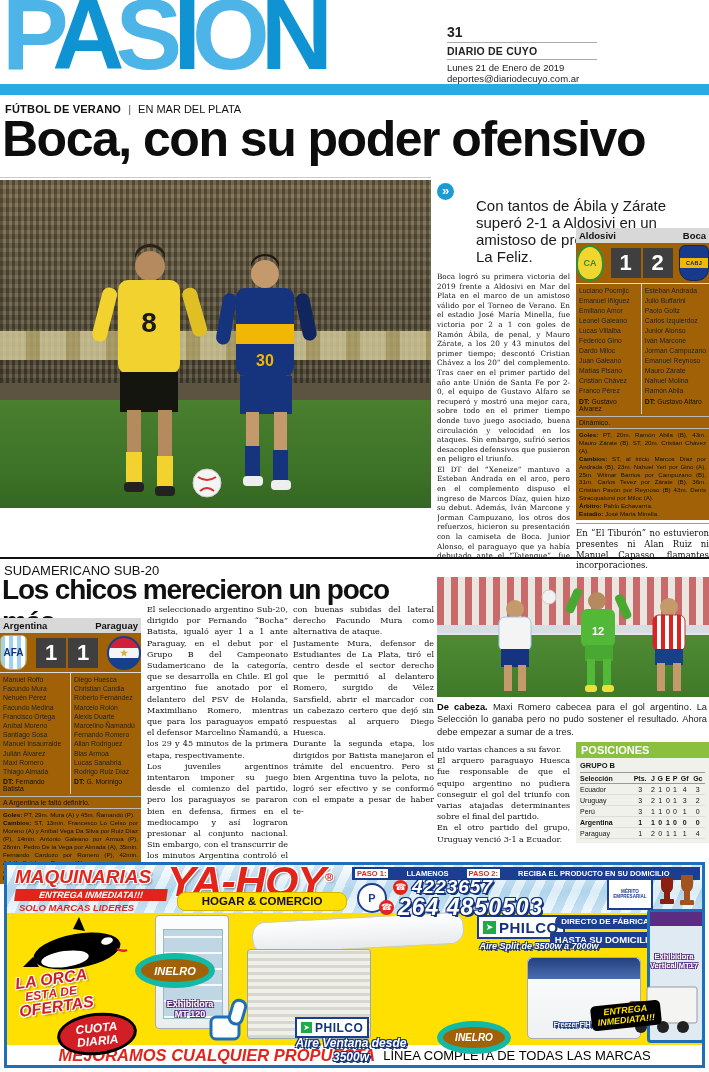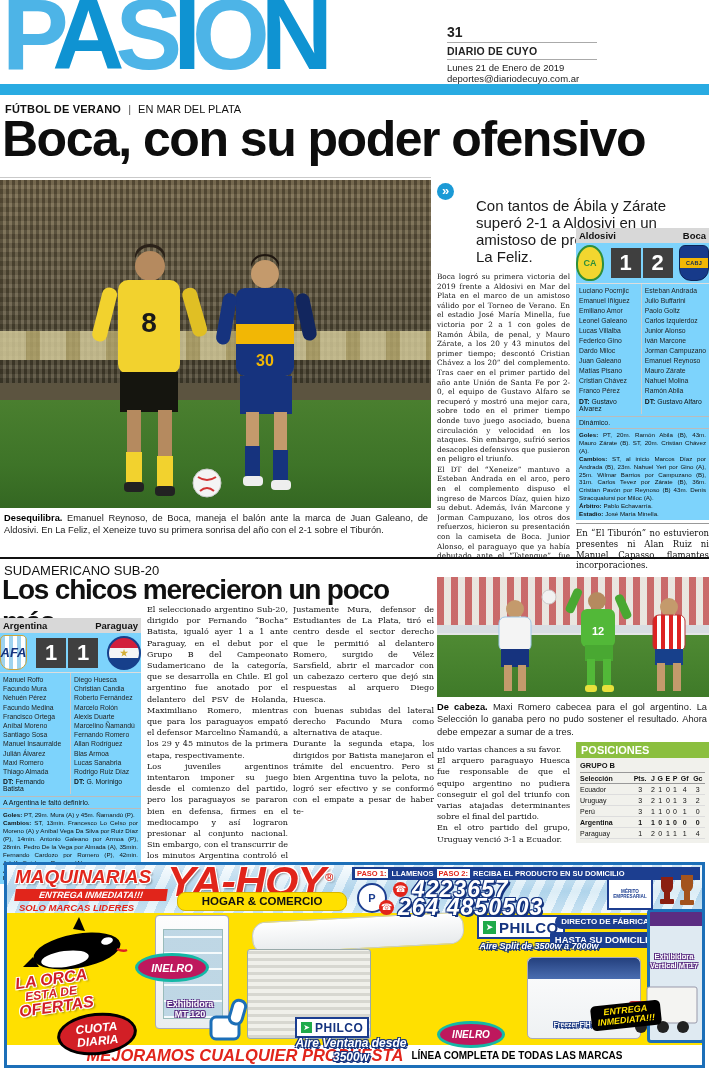--- a/index.html
+++ b/index.html
@@ -37,34 +37,34 @@
   .cap{font-size:9.3px;line-height:12.4px;color:#222;text-align:justify;}
   .cap b{color:#000;}
   
   .lead{top:181px;left:437px;width:268px;display:flex;gap:6px;}
   .lead .chev{flex:0 0 17px;width:17px;height:17px;border-radius:50%;background:#1b9ad6;color:#fff;
       font-weight:bold;font-size:13px;line-height:16px;text-align:center;margin-top:2px;}
   .lead p{margin:16px;font-size:15px;line-height:17px;color:#1a1a1a;}
   .bodycol{top:272px;left:437px;width:133px;height:286px;overflow:hidden;font-size:7.3px;line-height:9.6px;}
   .bodycol p{margin:0 0 1px 0;}
   
-  .mbox{background:#7dd3fc;font-family:"Liberation Sans",sans-serif;}
+  .mbox{background:#a16207;font-family:"Liberation Sans",sans-serif;}
   .mbox .head{display:flex;justify-content:space-between;background:#d8d8d8;
       font-weight:bold;font-size:9.5px;padding:2px 3px;}
   .mbox .scorerow{display:flex;align-items:center;justify-content:space-between;padding:2px 0;}
   .sq{width:30px;height:30px;background:#3f3f3f;color:#fff;font-weight:bold;font-size:22px;
       display:flex;align-items:center;justify-content:center;margin:0 1px;}
   .crest{display:flex;align-items:center;justify-content:center;font-weight:bold;}
   .crest.aldo{width:24px;height:32px;border-radius:50% 50% 45% 45%;background:#f2d62f;
       border:2px solid #2f8f3a;color:#2f8f3a;font-size:9px;}
   .crest.boca{width:28px;height:34px;border-radius:6px 6px 12px 12px;border:1px solid #0d2558;
       background:linear-gradient(180deg,#173a8a 0 36%,#f2b705 36% 64%,#173a8a 64%);
       color:#0d2558;font-size:5.5px;letter-spacing:.2px;}
   .crest.afa{width:25px;height:33px;border-radius:5px 5px 10px 10px;border:1px solid #caa53d;
-      background:repeating-linear-gradient(90deg,#9ed3ef 0 4px,#fff 4px 8px);color:#14337f;font-size:13px;font-style:italic;}
+      background:repeating-linear-gradient(90deg,#9ed3ef 0 4px,#fff 4px 8px);color:#14337f;font-size:10px;}
   .crest.apf{width:30px;height:30px;border-radius:50%;border:2px solid #17408b;
       background:linear-gradient(180deg,#d21f3c 0 34%,#f5f5f5 34% 66%,#17408b 66%);
       color:#d4af37;font-size:9px;}
   .mbox .lists{display:flex;border-top:1px solid #ddd;}
   .mbox .col{width:50%;padding:2px 3px;}
   .mbox .col+.col{border-left:1px solid #ccc;}
   .pl{font-size:6.8px;line-height:10px;color:#222;white-space:nowrap;overflow:hidden;}
   .plB .pl{line-height:9.2px;}
   .dt{font-size:6.8px;margin-top:2px;} .dt b{font-weight:bold;}
   .mbox .note{border-top:1px solid #bbb;border-bottom:1px solid #bbb;font-size:7px;
@@ -101,21 +101,21 @@
   .ad{left:4px;top:862px;width:695px;height:200px;border:3px solid #1c6fb8;background:#ffe000;overflow:hidden;}
   .ad .band{position:absolute;left:0;top:0;width:695px;height:48px;
       background:linear-gradient(180deg,#eef7fc,#b9dbee 55%,#dceff8);}
   .ad .band:after{content:"";position:absolute;inset:0;
       background:repeating-linear-gradient(115deg,rgba(255,255,255,.5) 0 9px,rgba(160,200,230,.35) 9px 18px);}
   .itl{font-style:italic;font-weight:bold;}
   .ow{text-shadow:-1px -1px 0 #fff,1px -1px 0 #fff,-1px 1px 0 #fff,1px 1px 0 #fff,2px 2px 2px rgba(0,0,0,.35);}
   .on{text-shadow:-1px -1px 0 #14337f,1px -1px 0 #14337f,-1px 1px 0 #14337f,1px 1px 0 #14337f,2px 2px 0 #14337f;}
   .op{text-shadow:-1px -1px 0 #5b2d82,1px -1px 0 #5b2d82,-1px 1px 0 #5b2d82,1px 1px 0 #5b2d82;}
   .navybox{background:#1c3e90;color:#fff;font-weight:bold;text-align:center;border-radius:7px;}
-  .oval{border-radius:50%;background:#be185d;border:3px solid #14b8a6;color:#fff;
+  .oval{border-radius:50%;background:#a16207;border:6px solid #14b8a6;color:#fff;
         display:flex;align-items:center;justify-content:center;}
   .philcobox{background:#fff;border:2px solid #1c3e90;display:flex;align-items:center;gap:3px;padding:0 4px;}
   .philcobox .arrow{width:13px;height:13px;background:#1faa4a;color:#fff;font-size:9px;line-height:13px;text-align:center;}
   .philcobox .word{color:#14337f;font-weight:bold;letter-spacing:.5px;}
   .fridge{background:linear-gradient(180deg,#fdfdfd,#e9edf0);border:1px solid #aab;border-radius:4px;}
   .fridge .glass{position:absolute;left:10%;top:12%;width:80%;height:78%;background:#cfe4ef;border:1px solid #9bb;
       background-image:repeating-linear-gradient(0deg,rgba(255,255,255,.8) 0 2px,rgba(160,190,210,.35) 2px 16px);}
   .strip{position:absolute;left:0;top:180px;width:695px;height:20px;background:#fff;
       display:flex;align-items:center;justify-content:center;gap:8px;white-space:nowrap;}
 </style>
@@ -180,24 +180,20 @@
         <rect x="273" y="270" width="15" height="34" fill="#16337e"></rect>
         <rect x="243" y="296" width="20" height="10" rx="4" fill="#eee"></rect>
         <rect x="271" y="300" width="20" height="10" rx="4" fill="#eee"></rect>
       </g>
       <g>
         <circle cx="207" cy="303" r="14" fill="#f4f4f4" stroke="#ccc"></circle>
         <path d="M198,297 q9,6 18,0 M200,311 q7,-6 14,0" stroke="#d23333" fill="none" stroke-width="2"></path>
       </g>
     </svg>
   </div>
-  <div class="abs cap" style="left:4px;top:512px;width:424px;">
-    <b>Desequilibra.</b>
-    <span>Emanuel Reynoso, de Boca, maneja el balón ante la marca de Juan Galeano, de Aldosivi. En La Feliz, el Xeneize tuvo su primera sonrisa del año con el 2-1 sobre el Tiburón.</span>
-  </div>
 
   <div class="abs lead">
     <div class="chev">»</div>
     <p>Con tantos de Ábila y Zárate superó 2-1 a Aldosivi en un amistoso de pretemporada en La Feliz.</p>
   </div>
   <div class="abs bodycol serif">
     <p>Boca logró su primera victoria del 2019 frente a Aldosivi en Mar del Plata en el marco de un amistoso válido por el Torneo de Verano. En el estadio José María Minella, fue victoria por 2 a 1 con goles de Ramón Ábila, de penal, y Mauro Zárate, a los 20 y 43 minutos del primer tiempo; descontó Cristian Chávez a los 20” del complemento. Tras caer en el primer partido del año ante Unión de Santa Fe por 2-0, el equipo de Gustavo Alfaro se recuperó y mostró una mejor cara, sobre todo en el primer tiempo donde tuvo juego asociado, buena circulación y velocidad en los ataques. Sin embargo, sufrió serios desacoples defensivos que pusieron en peligro el triunfo.</p>
     <p>El DT del “Xeneize” mantuvo a Esteban Andrada en el arco, pero en el complemento dispuso el ingreso de Marcos Díaz, quien hizo su debut. Además, Iván Marcone y Jorman Campuzano, los otros dos refuerzos, hicieron su presentación con la camiseta de Boca. Junior Alonso, el paraguayo que ya había debutado ante el “Tatengue”, fue titular pero de lateral izquierdo.</p>
   </div>
 
@@ -320,22 +316,22 @@
       <p><b>Árbitro:</b> <span>Alexis Herrera (V).</span></p>
       <p><b>Estadio:</b> <span>Bicentenario La Granja (CH).</span></p>
     </div>
   </div>
 
   <div class="abs s20col serif" style="left:147px;top:604px;height:300px;overflow:hidden;">
     <p>El seleccionado argentino Sub-20, dirigido por Fernando “Bocha” Batista, igualó ayer 1 a 1 ante Paraguay, en el debut por el Grupo B del Campeonato Sudamericano de la categoría, que se desarrolla en Chile. El gol argentino fue anotado por el delantero del PSV de Holanda, Maximiliano Romero, mientras que para los paraguayos empató el defensor Marcelino Ñamandú, a los 29 y 45 minutos de la primera etapa, respectivamente.</p>
     <p>Los juveniles argentinos intentaron imponer su juego desde el comienzo del partido, pero los paraguayos se pararon bien en defensa, firmes en el mediocampo y así lograron presionar al conjunto nacional. Sin embargo, con el transcurrir de los minutos Argentina controló el mediocampo y logró jugar sobre el de su rival,</p>
   </div>
   <div class="abs s20col serif" style="left:293px;top:604px;height:300px;overflow:hidden;">
+    <p>con buenas subidas del lateral derecho Facundo Mura como alternativa de ataque.</p>
     <p>Justamente Mura, defensor de Estudiantes de La Plata, tiró el centro desde el sector derecho que le permitió al delantero Romero, surgido de Vélez Sarsfield, abrir el marcador con un cabezazo certero que dejó sin respuestas al arquero Diego Huesca.</p>
-    <p>con buenas subidas del lateral derecho Facundo Mura como alternativa de ataque.</p>
     <p>Durante la segunda etapa, los dirigidos por Batista manejaron el trámite del encuentro. Pero si bien Argentina tuvo la pelota, no logró ser efectivo y se conformó con el empate a pesar de haber te-</p>
   </div>
 
   <div class="abs photo2">
     <div class="stands"></div>
     <div class="wall"></div>
     <div class="pitch"></div>
     <svg width="272" height="120" viewBox="0 0 272 120">
       <defs>
         <pattern id="pstripe" width="8" height="8" patternUnits="userSpaceOnUse">
@@ -462,31 +458,31 @@
 
     <div class="abs itl ow" style="left:8px;top:1px;font-size:19px;color:#e1251b;z-index:2;">MAQUINARIAS</div>
     <div class="abs itl ow" style="left:160px;top:-8px;font-size:43px;color:#e1251b;z-index:2;letter-spacing:-1px;"><span>YA-HOY</span><sup style="font-size:11px;">®</sup></div>
     <div class="abs itl" style="left:8px;top:24px;width:152px;height:12px;background:#e1251b;color:#fff;font-size:9px;
          text-align:center;line-height:12px;transform:skewX(-8deg);z-index:2;">ENTREGA INMEDIATA!!!</div>
     <div class="abs itl" style="left:12px;top:37px;font-size:9.5px;color:#e1251b;z-index:2;">SOLO MARCAS LIDERES</div>
     <div class="abs" style="left:170px;top:27px;width:168px;height:17px;background:#ffe000;border:1px solid #d8b500;
          border-radius:8px;font-weight:bold;font-size:11.5px;text-align:center;line-height:16px;color:#111;z-index:2;">HOGAR &amp; COMERCIO</div>
 
     <div class="abs" style="left:345px;top:2px;width:348px;height:13px;background:#1c3e90;display:flex;align-items:center;
-         gap:3px;padding:0 3px;box-sizing:border-box;z-index:2;white-space:nowrap;">
+         gap:18px;padding:0 3px;box-sizing:border-box;z-index:2;white-space:nowrap;">
       <span style="background:#fff;color:#e1251b;font-weight:bold;font-size:7.5px;padding:0 2px;">PASO 1:</span>
       <span style="color:#fff;font-weight:bold;font-size:7.5px;">LLAMENOS</span>
       <span style="background:#fff;color:#e1251b;font-weight:bold;font-size:7.5px;padding:0 2px;">PASO 2:</span>
       <span style="color:#fff;font-weight:bold;font-size:7.5px;">RECIBA EL PRODUCTO EN SU DOMICILIO</span>
     </div>
     <div class="abs" style="left:350px;top:18px;width:26px;height:26px;border-radius:50%;border:2px solid #1c3e90;background:#fff;
          color:#1c3e90;font-weight:bold;font-size:11px;display:flex;align-items:center;justify-content:center;z-index:2;">P</div>
     <div class="abs" style="left:386px;top:11px;display:flex;align-items:center;gap:4px;z-index:2;">
       <span style="width:15px;height:15px;border-radius:50%;background:#e1251b;color:#fff;font-size:9px;line-height:15px;text-align:center;">☎</span>
-      <span class="itl on" style="font-size:23px;color:#fff;letter-spacing:1px;">4223657</span>
+      <span class="itl on" style="font-size:19px;color:#fff;letter-spacing:1px;">4223657</span>
     </div>
     <div class="abs" style="left:372px;top:29px;display:flex;align-items:center;gap:4px;z-index:2;">
       <span style="width:15px;height:15px;border-radius:50%;background:#e1251b;color:#fff;font-size:9px;line-height:15px;text-align:center;">☎</span>
       <span class="itl on" style="font-size:23px;color:#fff;letter-spacing:1px;">264 4850503</span>
     </div>
     <div class="abs" style="left:600px;top:13px;width:42px;height:28px;background:#fff;border:2px solid #1c3e90;color:#1c3e90;
          font-size:4.6px;font-weight:bold;text-align:center;display:flex;align-items:center;justify-content:center;z-index:2;">MÉRITO EMPRESARIAL</div>
     <svg class="abs" style="left:650px;top:8px;z-index:2;" width="40" height="38" viewBox="0 0 40 38">
       <g fill="#8b2012">
           <path d="M4,4 h12 v10 a6,6 0 0 1 -12,0 z"></path>
@@ -577,17 +573,17 @@
       <rect x="20" y="6" width="50" height="36" fill="#f4f4f2" stroke="#99a" rx="2"></rect>
       <rect x="2" y="20" width="20" height="22" rx="3" fill="#c1272d"></rect>
       <rect x="5" y="23" width="12" height="9" fill="#333"></rect>
       <circle cx="14" cy="46" r="6" fill="#222"></circle>
         <circle cx="36" cy="46" r="6" fill="#222"></circle>
         <circle cx="56" cy="46" r="6" fill="#222"></circle>
     </svg>
 
     <div class="strip">
       <span class="itl" style="color:#e1251b;font-size:16.5px;">MEJORAMOS CUALQUIER PROPUESTA</span>
-      <span style="color:#000;font-weight:bold;font-size:10px;">LÍNEA COMPLETA DE TODAS LAS MARCAS</span>
+      <span style="color:#000;font-weight:normal;font-size:13px;">LÍNEA COMPLETA DE TODAS LAS MARCAS</span>
     </div>
   </div>
 
 </div>
 
 </body></html>

